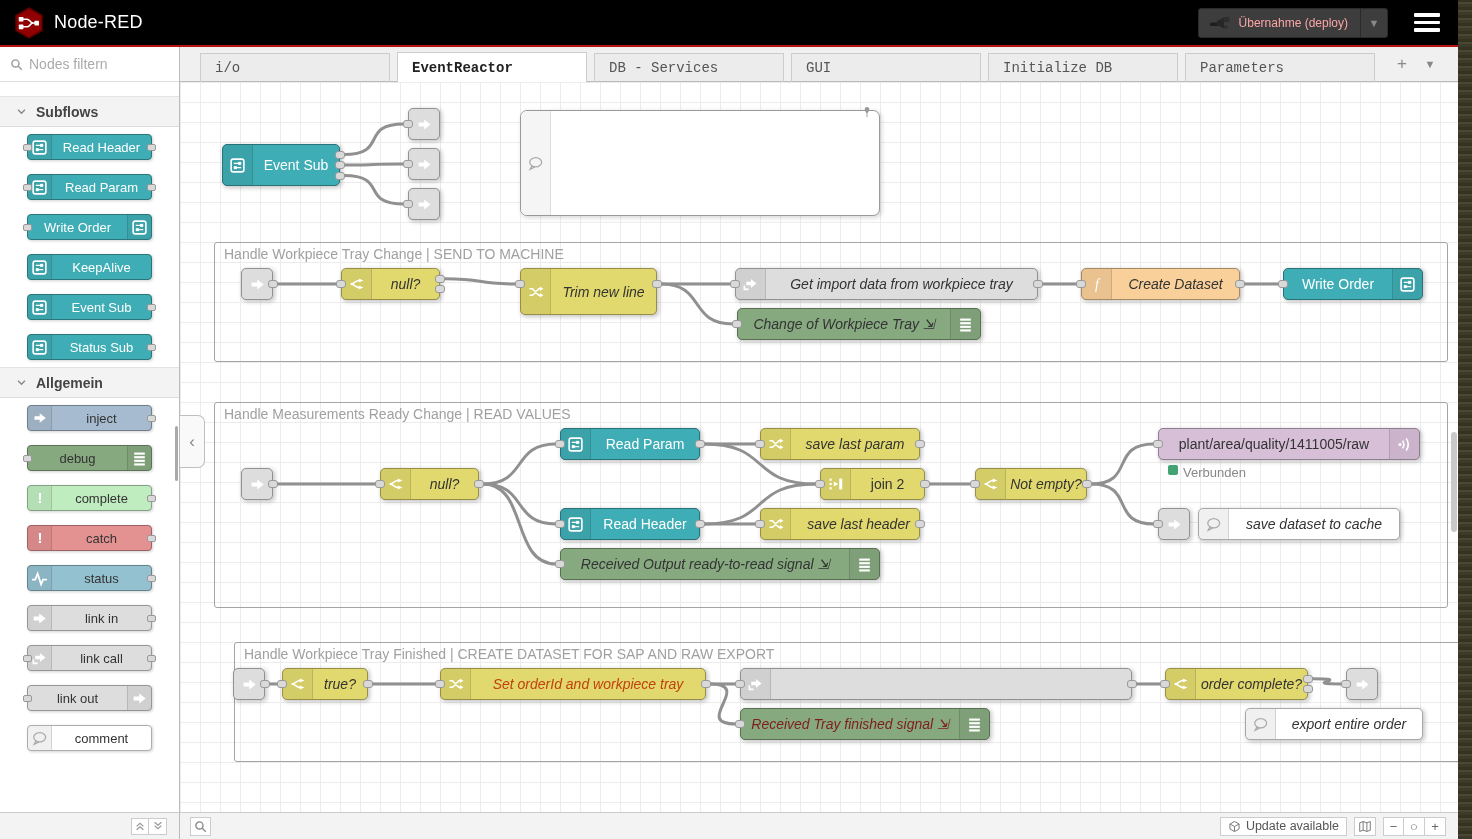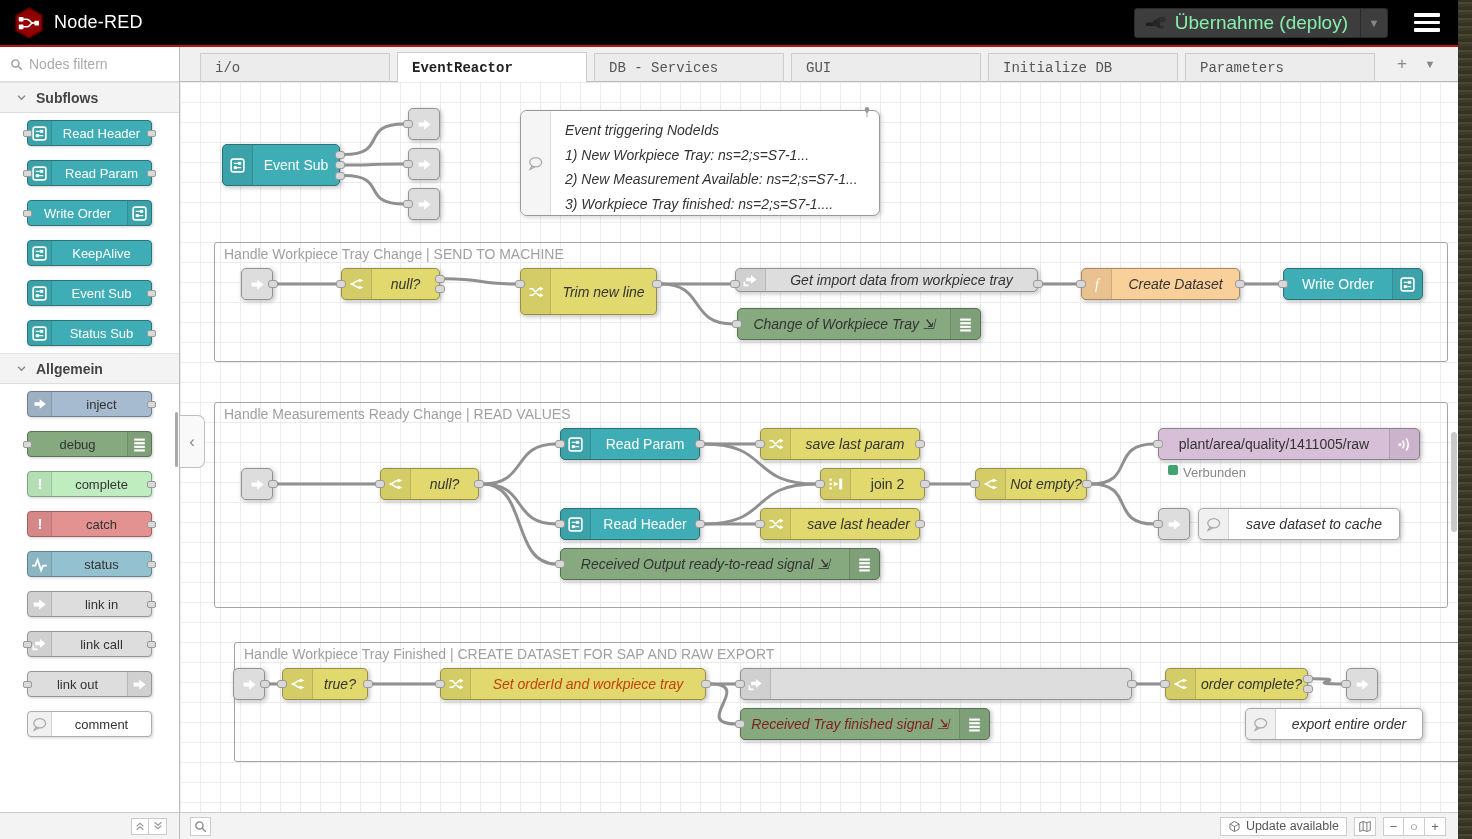--- a/index.html
+++ b/index.html
@@ -10,33 +10,33 @@
   #desktop-sliver { position:absolute; right:0; top:0; width:14px; height:839px;
     background:repeating-linear-gradient(0deg,#3c3a28 0 3px,#4a4733 3px 5px,#35331f 5px 8px); z-index:50; }
 
   
   #header { position:absolute; left:0; top:0; width:1458px; height:45px; background:#000; display:flex; align-items:center; z-index:40; }
   #logo { margin-left:14px; display:flex; align-items:center; }
   #app-title { color:#fff; font-size:18px; font-weight:500; margin-left:10px; letter-spacing:.2px; }
   #header-spacer { flex:1; }
   #deploy-button { display:flex; align-items:center; height:30px; background:#3d3d3d; border:1px solid #2a2a2a; border-radius:3px; margin-right:26px; cursor:default; }
   #deploy-button .dep-ic { padding:0 8px 0 10px; display:flex; align-items:center; }
-  #deploy-button .dep-label { color:#86efac; font-size:19px; padding-right:12px; }
+  #deploy-button .dep-label { color:#fca5a5; font-size:12px; padding-right:12px; }
   #deploy-button .dep-sep { width:1px; height:30px; background:#2a2a2a; }
   #deploy-button .dep-caret { width:26px; text-align:center; color:#888; font-size:11px; }
   #hamburger { width:26px; margin-right:18px; display:flex; flex-direction:column; gap:4px; }
   #hamburger span { display:block; height:3.5px; background:#fff; border-radius:1px; }
   #red-line { position:absolute; left:0; top:45px; width:1458px; height:2px; background:#b31313; z-index:41; }
 
   
   #palette { position:absolute; left:0; top:47px; width:180px; height:765px; background:#fff; border-right:1px solid #bbb; z-index:20; }
   #palette-search { height:35px; border-bottom:1px solid #ddd; display:flex; align-items:center; padding-left:10px; gap:6px; background:#fff; }
   #palette-search input { border:none; outline:none; font-size:14px; color:#999; width:130px; font-family:"Liberation Sans",sans-serif; background:transparent; }
   #palette-search input::placeholder { color:#aaa; }
-  #palette-scroll { position:relative; height:695px; overflow:hidden; }
+  #palette-scroll { position:relative; height:695px; overflow:hidden;margin-top:14px; }
   .palette-header { height:31px; background:#f3f3f3; border-top:1px solid #e3e3e3; border-bottom:1px solid #ddd; display:flex; align-items:center; gap:9px; padding-left:16px; cursor:pointer; }
   .palette-header .ph-label { font-size:14px; font-weight:bold; color:#444; }
   .palette-row { height:40px; display:flex; align-items:center; justify-content:center; }
   .palette-node { position:relative; width:125px; height:26px; border-radius:4px; border:1px solid rgba(0,0,0,0.35); box-shadow:1px 1px 3px rgba(0,0,0,0.18); display:flex; cursor:move; }
   .palette-node .pn-icon { width:24px; height:100%; background:rgba(0,0,0,0.06); display:flex; align-items:center; justify-content:center; flex:none; }
   .palette-node .pn-icon.left { border-right:1px solid rgba(0,0,0,0.12); border-radius:3px 0 0 3px; }
   .palette-node .pn-icon.right { border-left:1px solid rgba(0,0,0,0.12); border-radius:0 3px 3px 0; }
   .palette-node .pn-label { flex:1; font-size:13px; display:flex; align-items:center; justify-content:center; white-space:nowrap; overflow:hidden; }
   .pn-port { position:absolute; width:9px; height:7px; background:#d9d9d9; border:1px solid #999; border-radius:2px; top:9px; }
   .pn-port.in { left:-5px; } .pn-port.out { right:-5px; }
@@ -512,21 +512,21 @@
                 <path d="M1.5 4.7h3l6.2 6.6h1.8M1.5 11.3h3l6.2-6.6h1.8"></path>
               </g>
               <path d="M11.8 2.5l3.7 2.2-3.7 2.2z" fill="#fff"></path>
               <path d="M11.8 9.1l3.7 2.2-3.7 2.2z" fill="#fff"></path>
             </svg>
           </span>
           <span class="n-label italic" style="color:#333">Trim new line</span>
           <span class="port in" style="top: 11px;"></span>
           <span class="port out" style="top: 11px;"></span>
         </div>
-        <div class="node" style="left: 555px; top: 186px; width: 303px; height: 24px; background: rgb(221, 221, 221); border-color: rgb(146, 146, 146);">
+        <div class="node" style="left: 555px; top: 186px; width: 303px; height: 32px; background: rgb(221, 221, 221); border-color: rgb(146, 146, 146);">
           <span class="n-icon left">
             <svg width="17" height="17" viewBox="0 0 16 16">
               <path d="M4 5.4h4.4V2.8L13.6 7l-5.2 4.2V8.6H4z" fill="#fff"></path>
               <path d="M2.2 9v3.6h4" fill="none" stroke="#fff" stroke-width="1.5"></path>
             </svg>
           </span>
           <span class="n-label italic" style="color:#333">Get import data from workpiece tray</span>
           <span class="port in" style="top: 11px;"></span>
           <span class="port out" style="top: 11px;"></span>
         </div>
@@ -817,26 +817,20 @@
           <span class="n-label italic" style="color:#333">export entire order</span>
         </div>
         <div id="info-box" style="left: 340px; top: 28px; width: 360px; height: 106px;">
           <span class="ib-strip">
             <svg width="17" height="17" viewBox="0 0 16 16">
               <g fill="none" stroke="#aaa" stroke-width="1.2">
                 <ellipse cx="8.2" cy="6.8" rx="5.6" ry="4.4"></ellipse>
                 <path d="M4.9 10L3 13.4l4.5-2.2"></path>
               </g>
             </svg>
-          </span>
-          <span class="ib-body">
-            <div class="ib-line">Event triggering NodeIds</div>
-            <div class="ib-line">1) New Workpiece Tray: ns=2;s=S7-1...</div>
-            <div class="ib-line">2) New Measurement Available: ns=2;s=S7-1...</div>
-            <div class="ib-line">3) Workpiece Tray finished: ns=2;s=S7-1....</div>
           </span>
           <span class="ib-pin"><svg width="12" height="12" viewBox="0 0 16 16">
               <g fill="#999">
                 <path d="M8 1.2a3.1 3.1 0 0 1 3.1 3.1C11.1 6.6 8 10.4 8 10.4S4.9 6.6 4.9 4.3A3.1 3.1 0 0 1 8 1.2z"></path>
                 <rect x="7.4" y="10" width="1.2" height="4.8"></rect>
               </g>
             </svg></span>
         </div>
       </div>
   </div>

